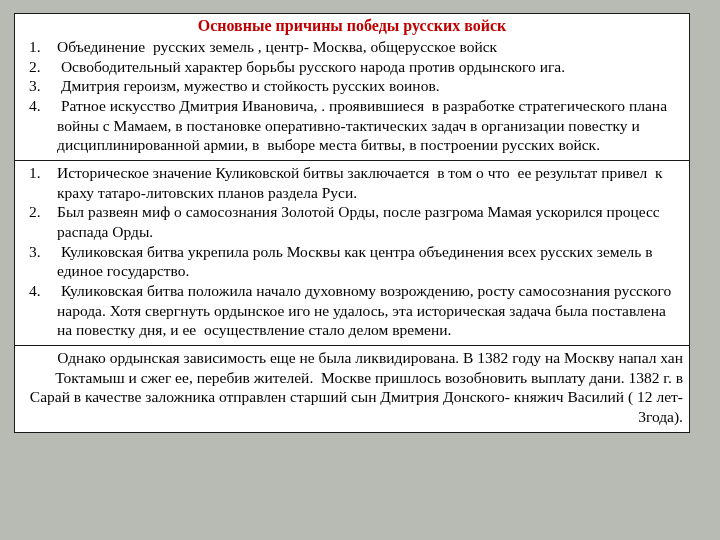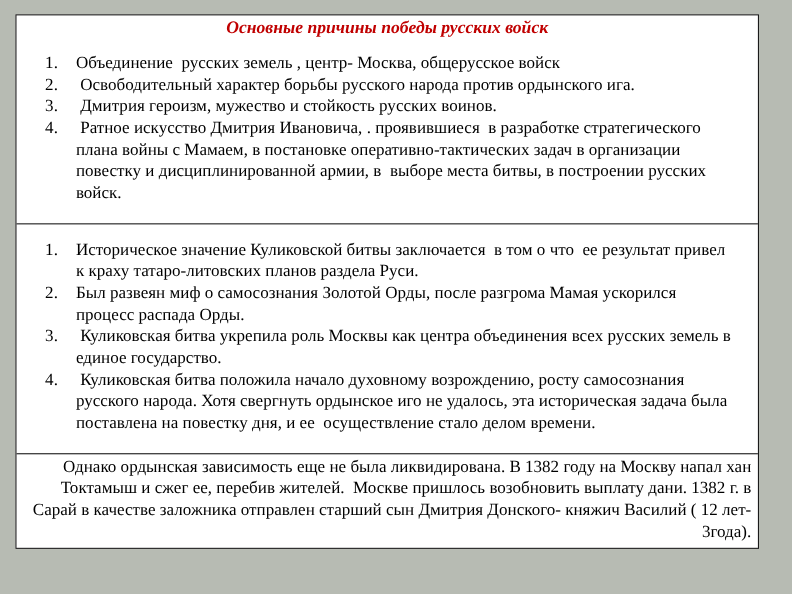--- a/index.html
+++ b/index.html
@@ -30,24 +30,23 @@
   .block:last-child {
     border-bottom: none;
   }
   .hdr {
     margin: 0 0 1px 0;
     text-align: center;
     color: #c00000;
     font-size: 16px;
     font-weight: bold;
     line-height: 1.25;
-    font-style: italic;
   }
   .lst {
-    margin: 12px;
+    margin: 0;
     padding: 0;
     list-style: none;
     counter-reset: num;
     color: #000000;
     font-size: 15.5px;
     line-height: 1.27;
   }
   .lst li {
     counter-increment: num;
     position: relative;

